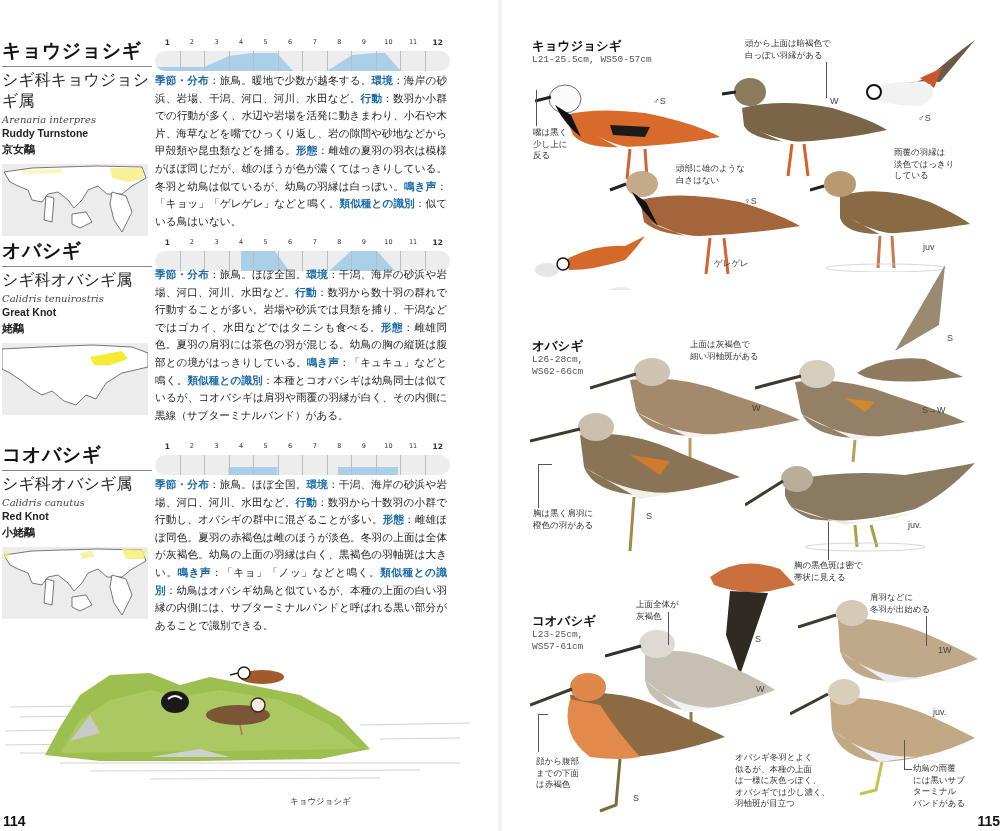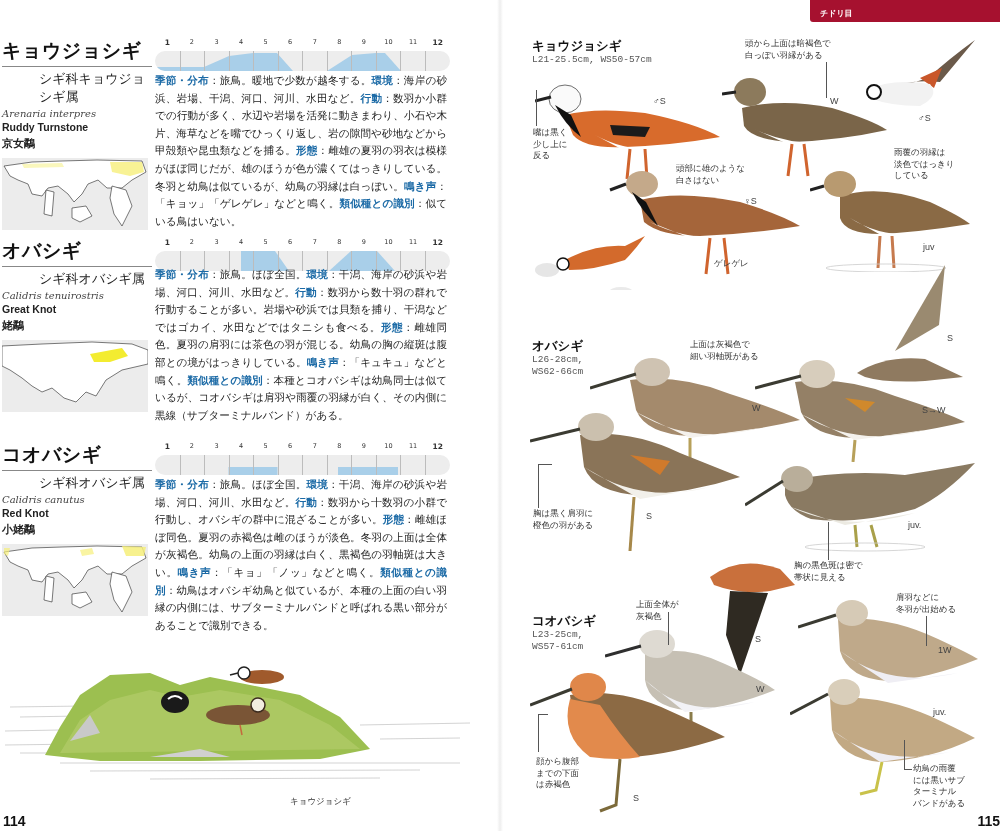--- a/index.html
+++ b/index.html
@@ -10,21 +10,21 @@
   .page-left { left: 0; width: 500px; }
   .page-right { left: 500px; width: 500px; }
   .gutter { position: absolute; left: 497px; top: 0; width: 6px; height: 831px;
     background: linear-gradient(90deg, #fff, #eee 50%, #fff); }
 
   
   .species { position: absolute; left: 0; width: 470px; }
   .sp-head { position: absolute; left: 2px; top: 0; width: 150px; }
   .sp-name { font-size: 19px; font-weight: bold; color: #111; letter-spacing: 0.5px;
     border-bottom: 1.5px solid #888; padding-bottom: 2px; width: 150px; }
-  .sp-family { font-size: 13px; margin-top: 3px; color: #222; margin-left: 37px; }
+  .sp-family { font-size: 16px; margin-top: 3px; color: #222; }
   .sp-latin { font-family: "DejaVu Serif", "Liberation Serif", serif; font-style: italic; font-size: 10px; color: #444; margin-top: 2px; }
   .sp-en { font-size: 10.5px; font-weight: bold; margin-top: 2px; font-family: "Liberation Sans", sans-serif; }
   .sp-kanji { font-size: 11px; font-weight: bold; margin-top: 3px; }
   .sp-map { margin-top: 7px; width: 146px; height: 72px; background: #ececec; position: relative; overflow: hidden; }
   .sp-map svg { position: absolute; left: 0; top: 0; }
 
   .month-bar { position: absolute; left: 155px; top: 0; width: 295px; }
   .month-labels { display: flex; height: 12px; font-size: 6.5px; color: #333; }
   .month-labels span { flex: 1; text-align: center; }
   .month-labels span.b { font-weight: bold; font-size: 7.5px; }
@@ -258,23 +258,20 @@
       </g>
     </svg>
   </div>
   <div class="scene-caption">キョウジョシギ</div>
   <div class="page-num pn-left">114</div>
 </div>
 
 <div class="gutter"></div>
 
 <div class="page page-right">
-  <div class="tab">
-      <span>チドリ目</span>
-    </div>
 
   <div class="r-title" style="left:32px; top:38px;">キョウジョシギ</div>
   <div class="r-meas" style="left:32px; top:54px;">L21-25.5cm, WS50-57cm</div>
 
   <svg class="bird" style="left:35px; top:75px;" width="190" height="110" viewBox="0 0 190 110">
     <path d="M30,40 Q60,32 110,38 Q160,48 185,62 Q140,70 90,72 Q50,74 38,60 Z" fill="#d86b2c"></path>
     <path d="M60,60 Q100,82 150,70 L90,76 Z" fill="#fff"></path>
     <path d="M75,50 L115,52 L110,62 L78,60 Z" fill="#1b1b1b"></path>
     <ellipse cx="30" cy="24" rx="16" ry="14" fill="#fafafa" stroke="#333" stroke-width="0.7"></ellipse>
     <path d="M20,30 Q30,50 46,62 L36,40 Z" fill="#111"></path>
@@ -425,28 +422,33 @@
     <ellipse cx="58" cy="22" rx="18" ry="14" fill="#e0874a"></ellipse>
     <path d="M42,24 L0,40" stroke="#3b3b32" stroke-width="3"></path>
     <path d="M90,94 L86,140 L70,146" stroke="#7c6a3a" stroke-width="3" fill="none"></path>
   </svg>
   <div class="lead" style="left:38px; top:714px; width:10px; height:38px; border-left-width:1px; border-top-width:1px;"></div>
   <div class="note" style="left:36px; top:756px; white-space:pre;">顔から腹部
 までの下面
 は赤褐色</div>
   <div class="tag" style="left:133px; top:793px;">S</div>
 
+  <div class="note" style="left:235px; top:752px; white-space:pre;">オバシギ冬羽とよく
+似るが、本種の上面
+は一様に灰色っぽく、
+オバシギでは少し濃く、
+羽軸斑が目立つ</div>
 
   <svg class="bird" style="left:298px; top:595px;" width="180" height="100" viewBox="0 0 180 100">
     <path d="M40,24 Q90,20 140,44 Q170,58 180,64 Q130,84 90,86 Q50,84 42,56 Z" fill="#bfa98a"></path>
     <path d="M42,56 Q90,94 160,78 L90,88 Z" fill="#efeef4"></path>
     <ellipse cx="54" cy="18" rx="16" ry="13" fill="#d6cab6"></ellipse>
     <path d="M38,20 L0,32" stroke="#3b3b32" stroke-width="3"></path>
   </svg>
-  <div class="note" style="left:370px; top:592px; white-space:pre;margin-left:26px;">肩羽などに
+  <div class="note" style="left:370px; top:592px; white-space:pre;">肩羽などに
 冬羽が出始める</div>
   <div class="lead" style="left:426px; top:616px; width:1px; height:30px; border-left-width:1px;"></div>
   <div class="tag" style="left:438px; top:645px;">1W</div>
 
   <svg class="bird" style="left:290px; top:672px;" width="185" height="125" viewBox="0 0 185 125">
     <path d="M40,26 Q90,22 140,44 Q170,58 185,66 Q140,88 90,90 Q50,86 42,58 Z" fill="#c2a984"></path>
     <path d="M42,58 Q90,96 160,80 L90,90 Z" fill="#efeef4"></path>
     <ellipse cx="54" cy="20" rx="16" ry="13" fill="#d9ceba"></ellipse>
     <path d="M38,22 L0,42" stroke="#3b3b32" stroke-width="3"></path>
     <path d="M92,90 L86,118 L70,122" stroke="#c9c24a" stroke-width="3" fill="none"></path>

